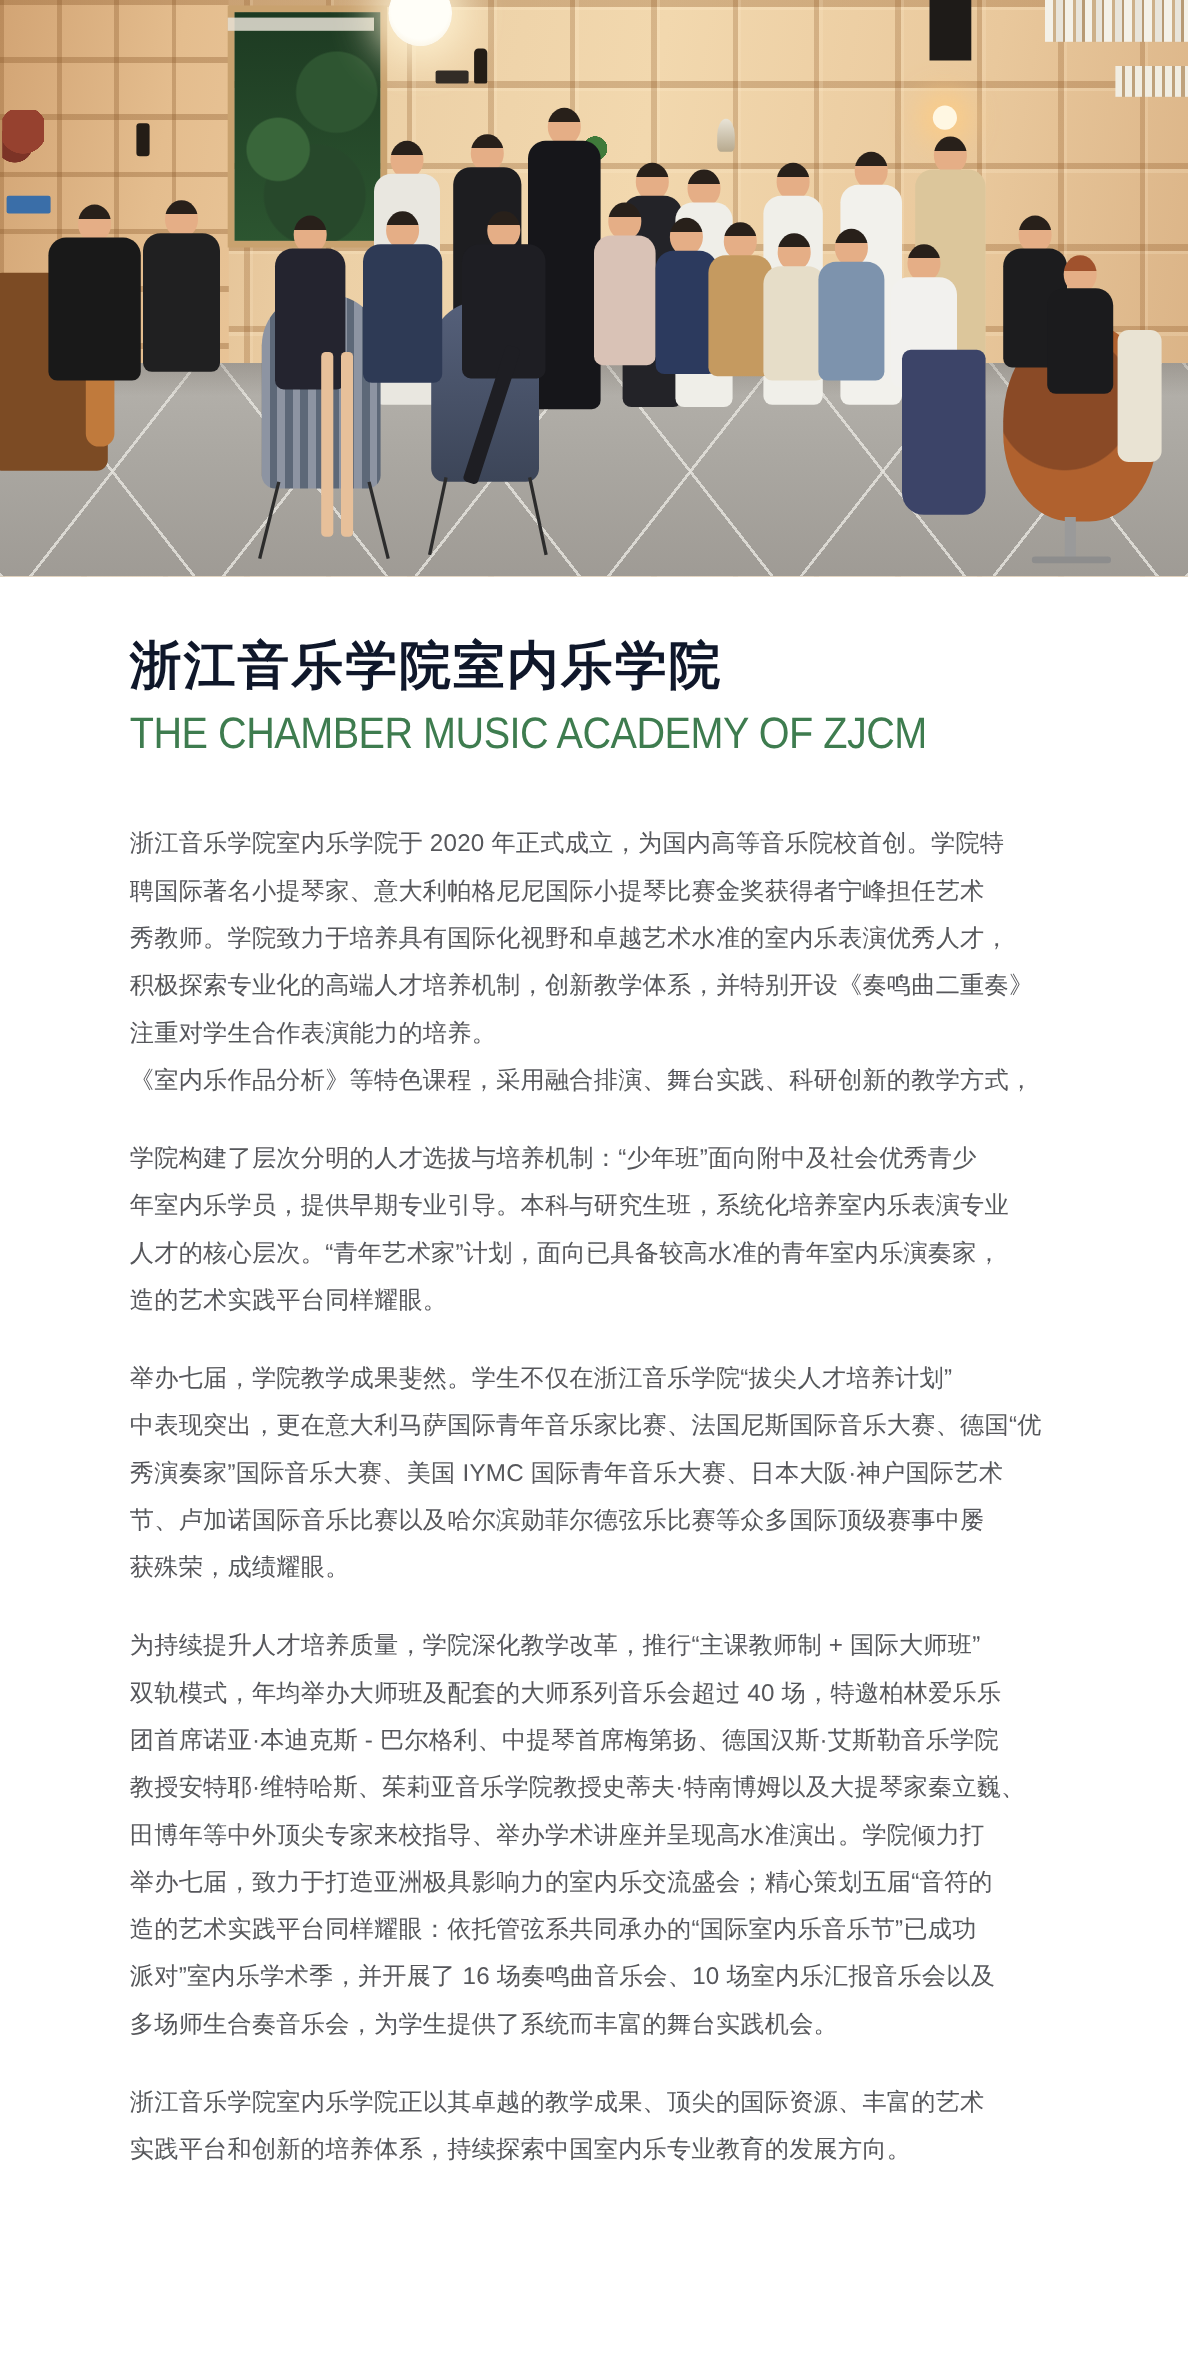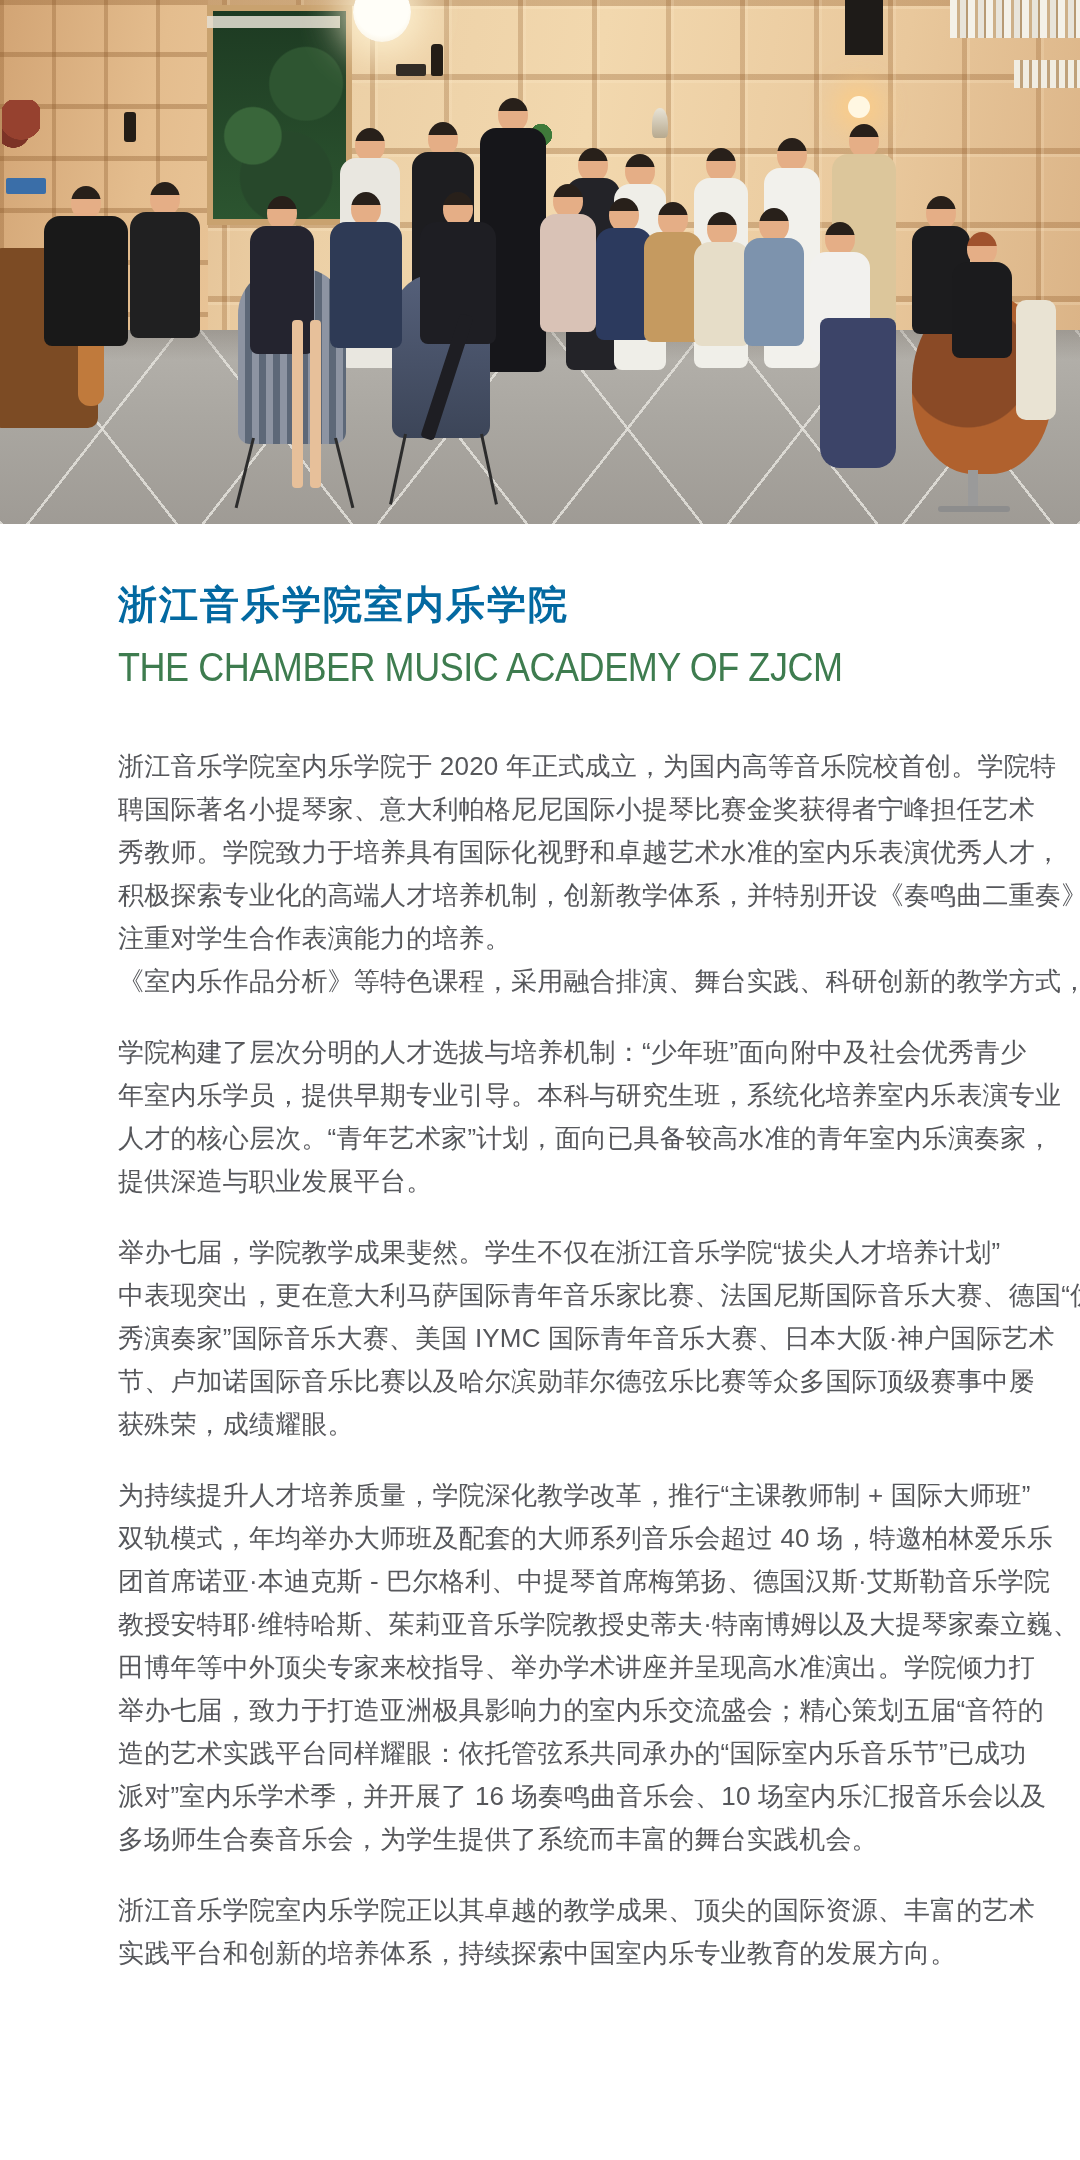--- a/index.html
+++ b/index.html
@@ -62,26 +62,26 @@
   .p{position:absolute;display:flex;flex-direction:column;align-items:center;}
   .p .h{width:30px;height:34px;border-radius:50% 50% 48% 48%;
         background:linear-gradient(180deg,#28201a 0 38%,#e5ae86 38%);}
   .p .b{width:var(--w,60px);height:var(--b,120px);border-radius:16px 16px 8px 8px;background:var(--c,#333);margin-top:-4px;}
   .p.back{z-index:3;}
   .p.front{z-index:5;}
   .leg{position:absolute;z-index:5;border-radius:4px;}
 
   
   .content{position:absolute;left:118px;top:577px;width:862px;color:#56575b;}
-  .t-cn{font-size:39px;line-height:56px;font-weight:700;color:#0369a1;letter-spacing:2px;white-space:nowrap;}
+  .t-cn{font-size:47px;line-height:56px;font-weight:700;color:#0f172a;letter-spacing:2px;white-space:nowrap;}
   .t-en{font-size:40px;line-height:44px;font-weight:400;color:#3e7c4f;margin-top:12px;white-space:nowrap;
         transform:scaleX(.90);transform-origin:left center;letter-spacing:-0.5px;}
   .para{margin-top:28px;}
   .para.first{margin-top:56px;}
-  .tl{font-size:26px;line-height:43px;white-space:nowrap;letter-spacing:0.2px;}
+  .tl{font-size:22px;line-height:43px;white-space:nowrap;letter-spacing:0.2px;}
 </style>
 </head>
 <body>
 
 <div class="hero">
   <div class="wall"></div>
   <div class="wall-left"></div>
   <div class="window"></div>
   <div class="window-bar"></div>
   <div class="lamp"></div>
@@ -217,21 +217,21 @@
     <div class="tl">秀教师。学院致力于培养具有国际化视野和卓越艺术水准的室内乐表演优秀人才，</div>
     <div class="tl">积极探索专业化的高端人才培养机制，创新教学体系，并特别开设《奏鸣曲二重奏》</div>
     <div class="tl">注重对学生合作表演能力的培养。</div>
     <div class="tl">《室内乐作品分析》等特色课程，采用融合排演、舞台实践、科研创新的教学方式，</div>
   </div>
 
   <div class="para">
     <div class="tl">学院构建了层次分明的人才选拔与培养机制：“少年班”面向附中及社会优秀青少</div>
     <div class="tl">年室内乐学员，提供早期专业引导。本科与研究生班，系统化培养室内乐表演专业</div>
     <div class="tl">人才的核心层次。“青年艺术家”计划，面向已具备较高水准的青年室内乐演奏家，</div>
-    <div class="tl">提供深造与职业发展平台。</div>
+    <div class="tl">造的艺术实践平台同样耀眼。</div>
   </div>
 
   <div class="para">
     <div class="tl">举办七届，学院教学成果斐然。学生不仅在浙江音乐学院“拔尖人才培养计划”</div>
     <div class="tl">中表现突出，更在意大利马萨国际青年音乐家比赛、法国尼斯国际音乐大赛、德国“优</div>
     <div class="tl">秀演奏家”国际音乐大赛、美国 IYMC 国际青年音乐大赛、日本大阪·神户国际艺术</div>
     <div class="tl">节、卢加诺国际音乐比赛以及哈尔滨勋菲尔德弦乐比赛等众多国际顶级赛事中屡</div>
     <div class="tl">获殊荣，成绩耀眼。</div>
   </div>
 

